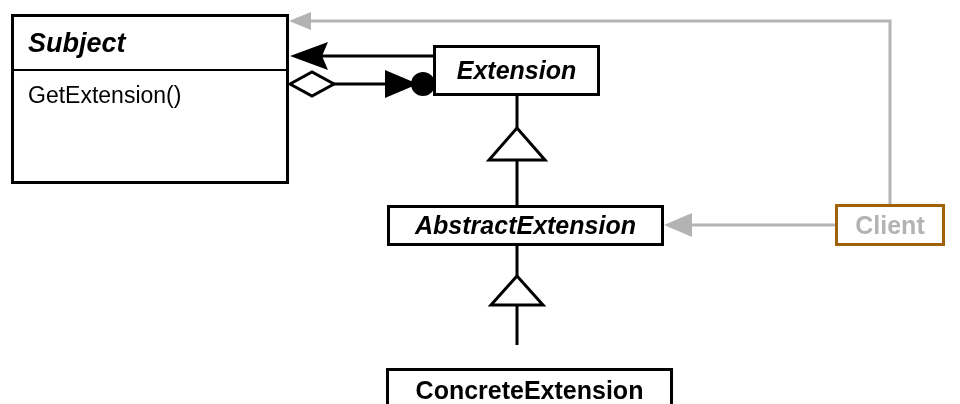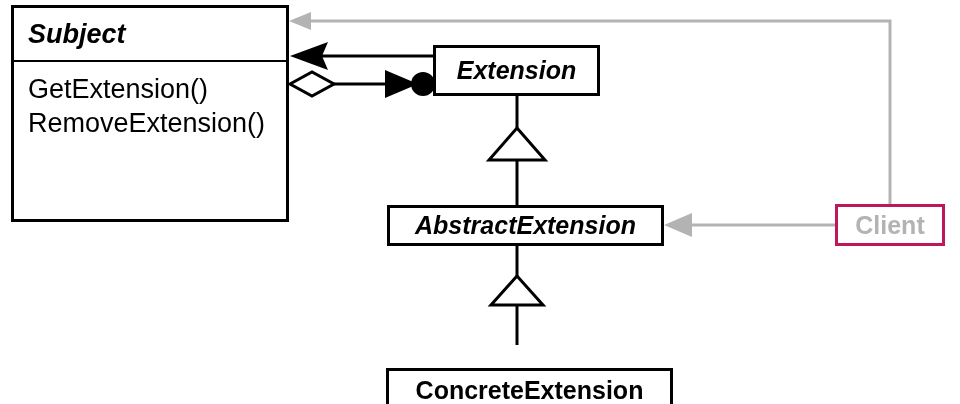--- a/index.html
+++ b/index.html
@@ -25,21 +25,21 @@
     width: 960px;
     height: 404px;
   }
   .uml-class {
     position: absolute;
     box-sizing: border-box;
     background: #ffffff;
     border: 3px solid #000000;
   }
   .uml-class.gray-class {
-    border: 3px solid #be185d;
+    border: 3px solid #a16207;
   }
   .uml-name-compartment {
     display: flex;
     align-items: center;
     box-sizing: border-box;
     width: 100%;
     height: 100%;
   }
   .uml-name {
     font-family: "Liberation Sans", sans-serif;
@@ -56,39 +56,39 @@
   }
   .name-left {
     padding-left: 14px;
   }
   .name-center {
     justify-content: center;
   }
   
   #class-subject {
     left: 11px;
-    top: 5px;
+    top: 14px;
     width: 278px;
-    height: 217px;
+    height: 170px;
   }
   #subject-name-compartment {
     height: 52px;
     border-bottom: 2px solid #000000;
     display: flex;
     align-items: center;
   }
   #subject-name {
     font-size: 27px;
   }
   #subject-ops-compartment {
     padding: 10px 0 0 14px;
   }
   .uml-operation {
     font-family: "Liberation Sans", sans-serif;
-    font-size: 27px;
+    font-size: 23px;
     color: #000000;
     line-height: 1.26;
     white-space: nowrap;
   }
   
   #class-extension {
     left: 433px;
     top: 45px;
     width: 167px;
     height: 51px;
@@ -168,21 +168,20 @@
     </g>
 
   </svg>
 
   <div class="uml-class" id="class-subject">
     <div id="subject-name-compartment">
       <span class="uml-name abstract name-left" id="subject-name">Subject</span>
     </div>
     <div id="subject-ops-compartment">
       <div class="uml-operation">GetExtension()</div>
-      <div class="uml-operation">RemoveExtension()</div>
     </div>
   </div>
 
   <div class="uml-class" id="class-abstractextension">
     <div class="uml-name-compartment name-center">
       <span class="uml-name abstract" id="abstractextension-name">AbstractExtension</span>
     </div>
   </div>
 
   <div class="uml-class" id="class-extension">

